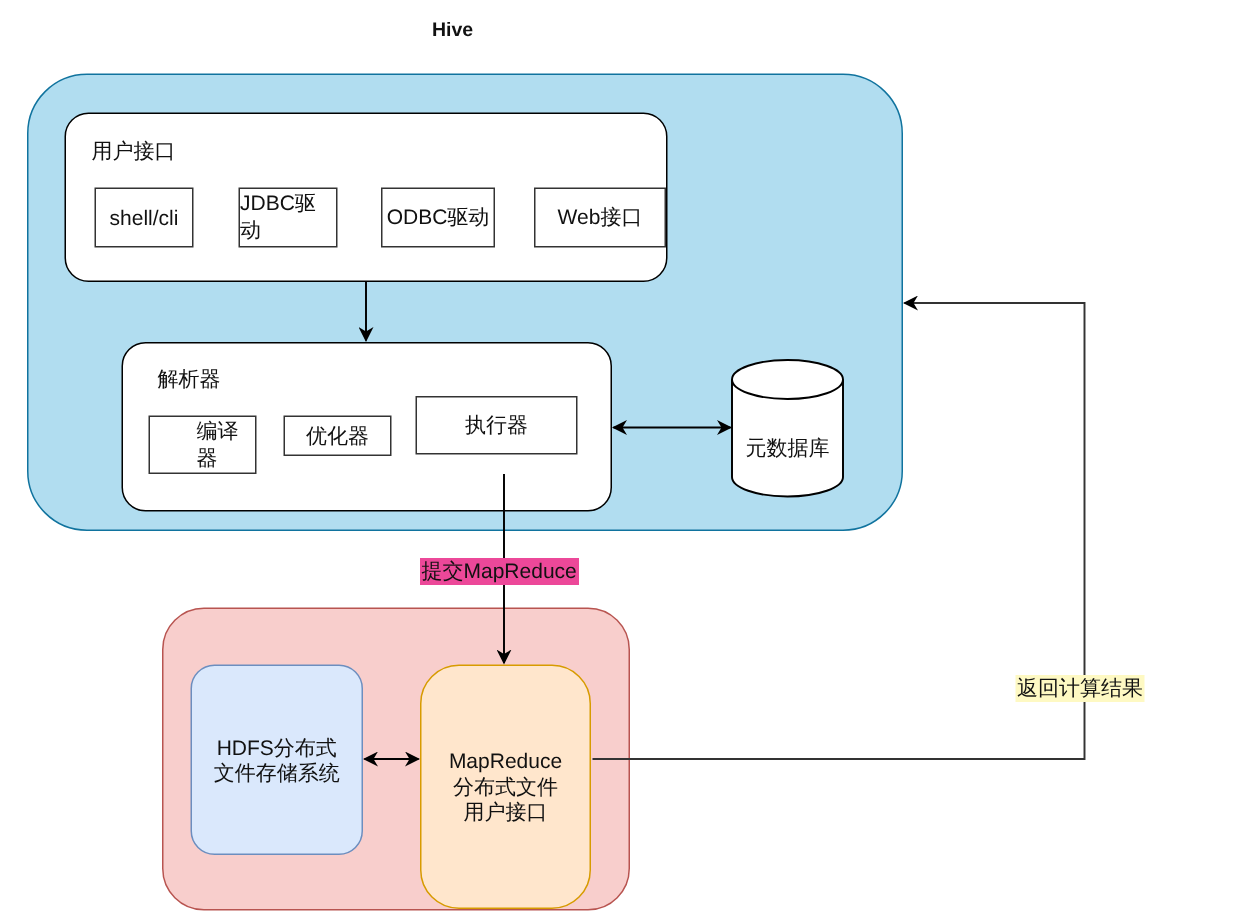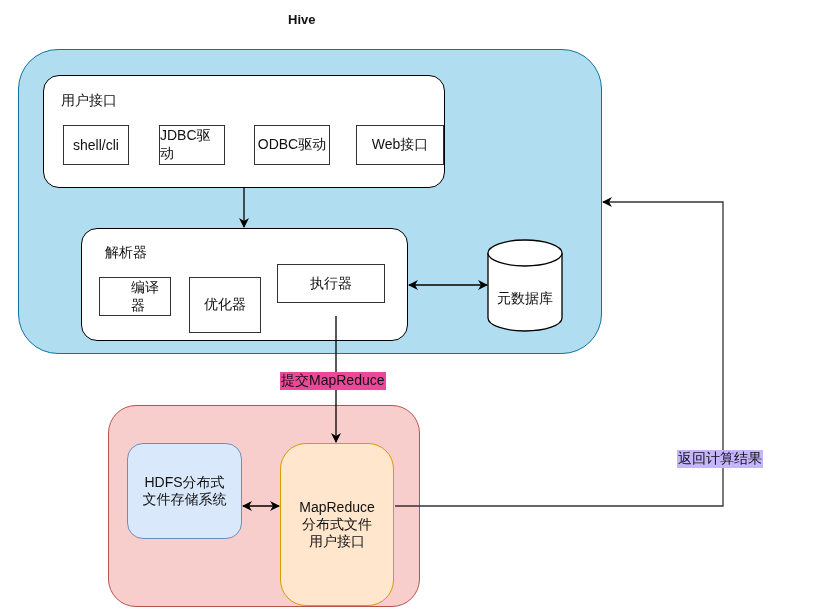--- a/index.html
+++ b/index.html
@@ -8,23 +8,23 @@
   .title{left:0;width:600px;top:12px;text-align:center;font-weight:bold;font-size:13px;padding-left:0;}
   .title span{position:absolute;left:288px;}
   .hive-box{left:18px;top:49px;width:584px;height:305px;background:#b1ddf0;border:1.5px solid #10739e;border-radius:40px;}
   .white-box{background:#fff;border:1.2px solid #000;border-radius:16px;}
   .ui-box{left:43px;top:75px;width:402px;height:113px;}
   .parser-box{left:81px;top:228px;width:327px;height:113px;}
   .lbl{font-size:14px;}
   .rect{background:#fff;border:1.2px solid #333;display:flex;align-items:center;justify-content:center;font-size:14px;}
   .cyl-label{font-size:14px;}
   .hadoop-box{left:108px;top:405px;width:312px;height:202px;background:#f8cecc;border:1.2px solid #b85450;border-radius:28px;}
-  .hdfs-box{left:127px;top:443px;width:115px;height:96px;background:#dae8fc;border:1.2px solid #6c8ebf;border-radius:16px;display:flex;align-items:center;justify-content:center;text-align:center;font-size:14px;line-height:17px;}
+  .hdfs-box{left:127px;top:443px;width:115px;height:127px;background:#dae8fc;border:1.2px solid #6c8ebf;border-radius:16px;display:flex;align-items:center;justify-content:center;text-align:center;font-size:14px;line-height:17px;}
   .mr-box{left:280px;top:443px;width:114px;height:163px;background:#ffe6cc;border:1.2px solid #d79b00;border-radius:26px;display:flex;align-items:center;justify-content:center;text-align:center;font-size:14px;line-height:17px;}
-  .edge-label{font-size:14px;background:#c4b5fd;padding:0 1px;white-space:nowrap;}
+  .edge-label{font-size:14px;background:#fef9c3;padding:0 1px;white-space:nowrap;}
   svg.overlay{position:absolute;left:0;top:0;}
 </style>
 </head>
 <body>
 
 <div class="abs title">
     <span>Hive</span>
   </div>
 
 <div class="abs hive-box"></div>
@@ -32,21 +32,21 @@
 <div class="abs white-box ui-box"></div>
 <div class="abs lbl" style="left:61px;top:92px;">用户接口</div>
 <div class="abs rect" style="left:63px;top:125px;width:66px;height:40px;">shell/cli</div>
 <div class="abs rect" style="left:159px;top:125px;width:66px;height:40px;">JDBC驱动</div>
 <div class="abs rect" style="left:254px;top:125px;width:76px;height:40px;">ODBC驱动</div>
 <div class="abs rect" style="left:356px;top:125px;width:88px;height:40px;">Web接口</div>
 
 <div class="abs white-box parser-box"></div>
 <div class="abs lbl" style="left:105px;top:244px;">解析器</div>
 <div class="abs rect" style="left:99px;top:277px;width:72px;height:39px;padding-left:31px;">编译器</div>
-<div class="abs rect" style="left:189px;top:277px;width:72px;height:56px;">优化器</div>
+<div class="abs rect" style="left:189px;top:277px;width:72px;height:27px;">优化器</div>
 <div class="abs rect" style="left:277px;top:264px;width:108px;height:39px;">执行器</div>
 
 <div class="abs hadoop-box"></div>
 <div class="abs hdfs-box">
   <div>
       <div>HDFS分布式</div>
       <div>文件存储系统</div>
     </div>
 </div>
 <div class="abs mr-box">

